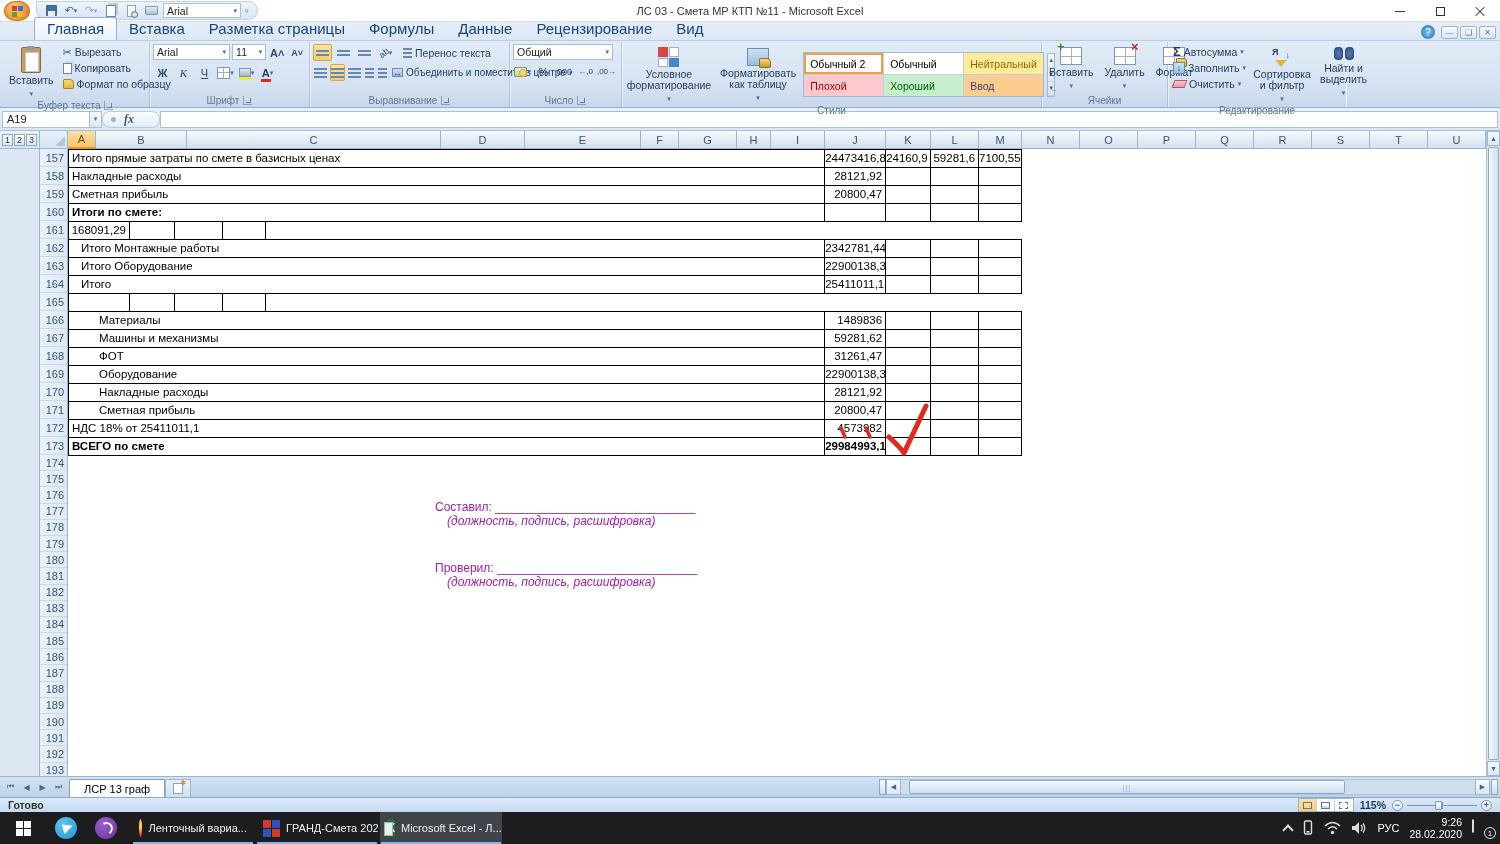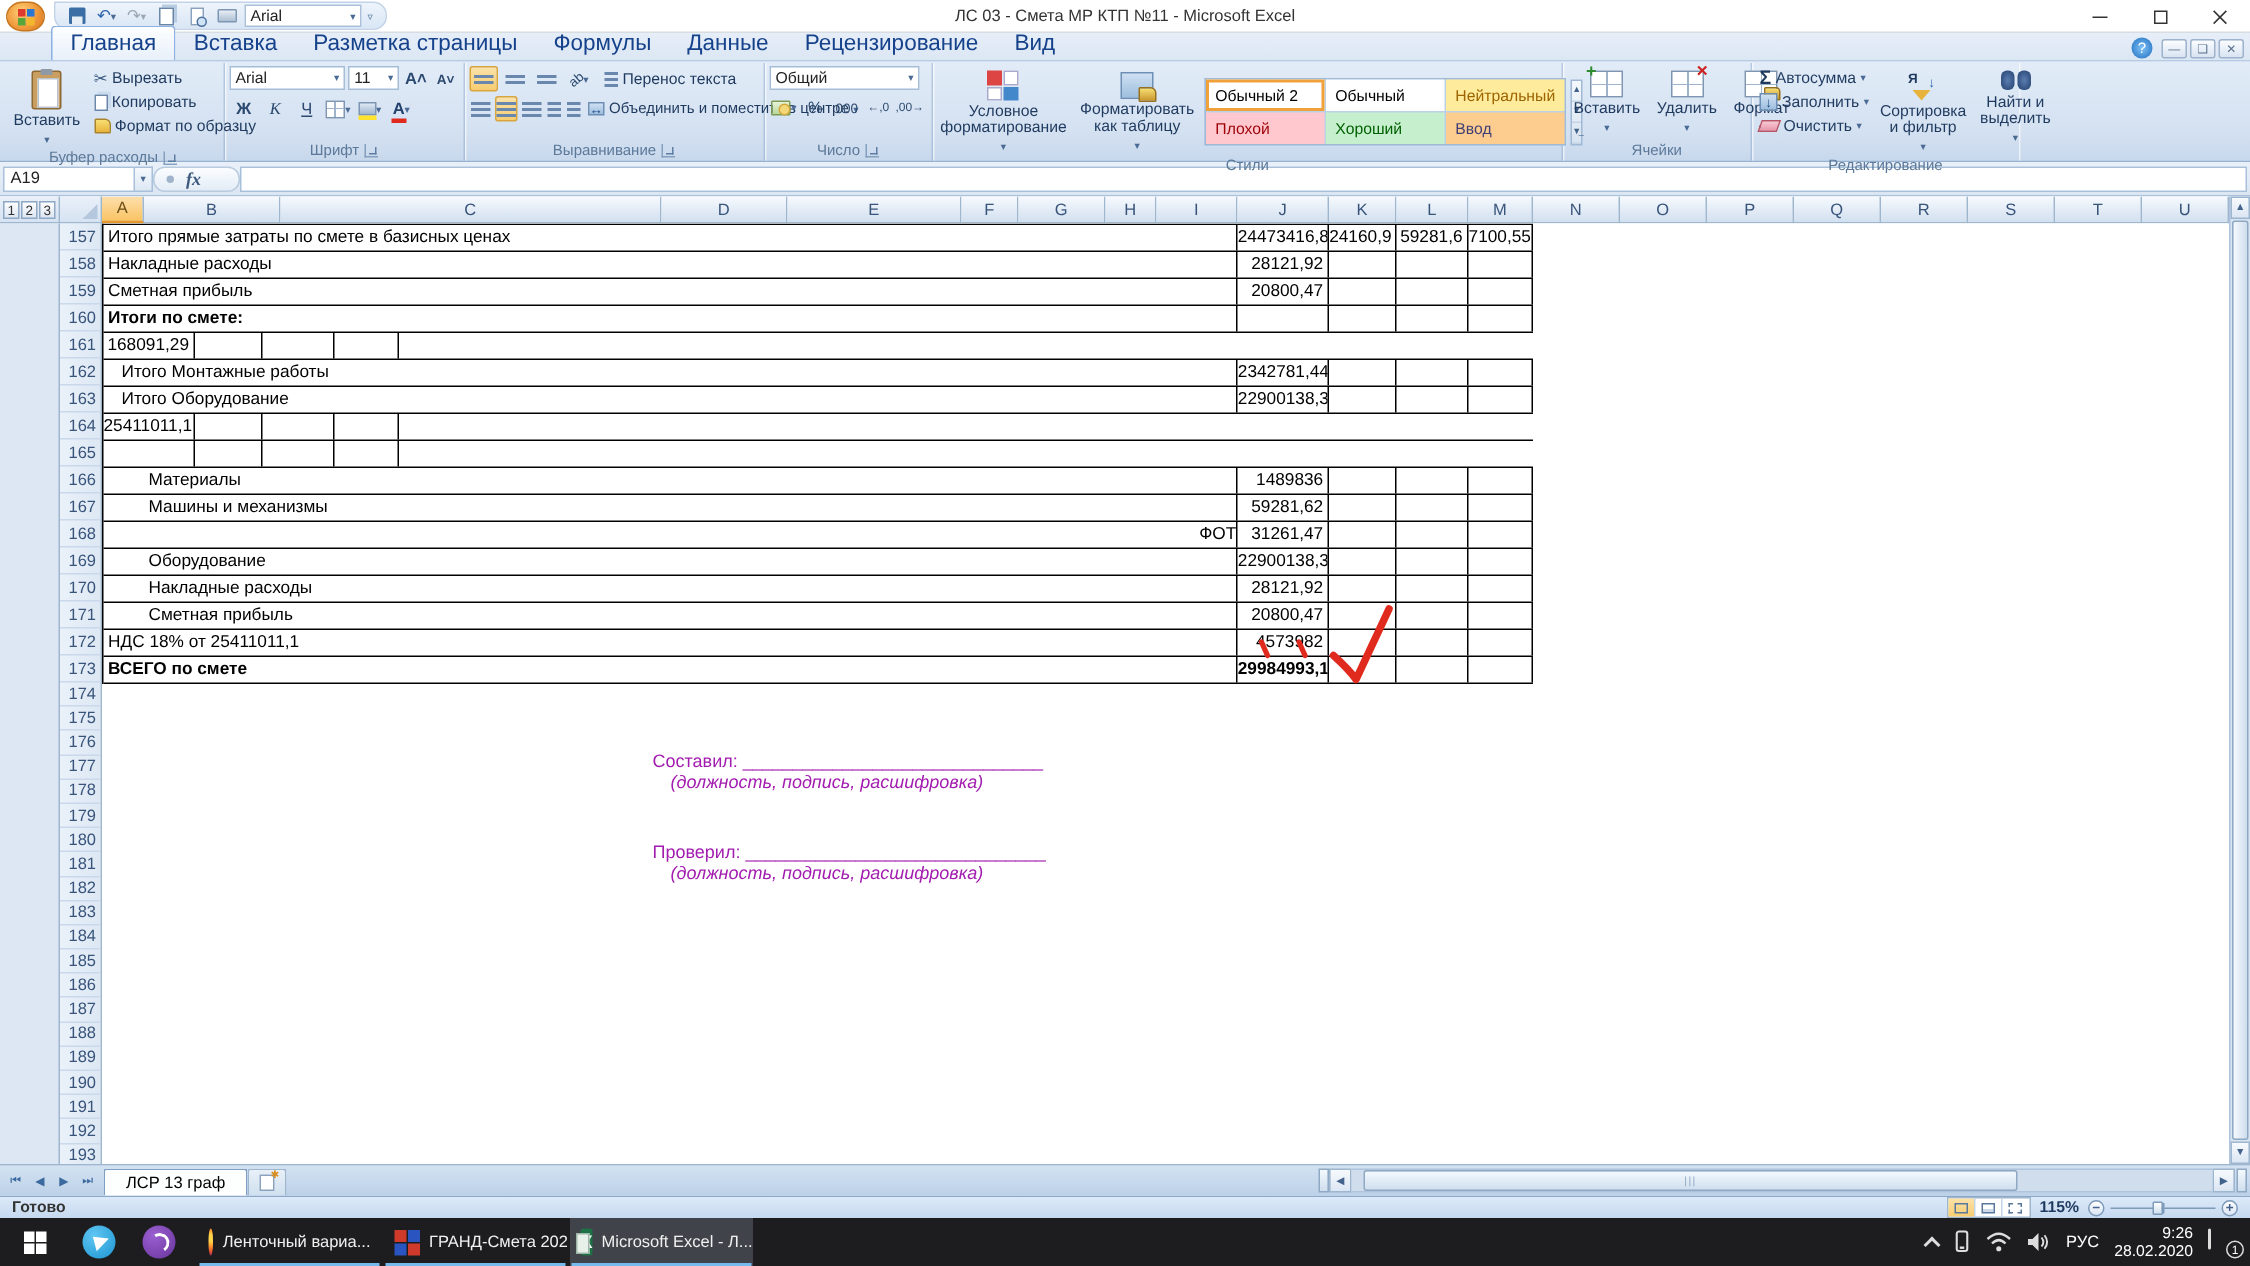--- a/index.html
+++ b/index.html
@@ -290,21 +290,21 @@
               <span class="ic-copy"></span>
               <span>Копировать</span>
             </div>
           <div class="smallbtn">
               <span class="ic-brush"></span>
               <span>Формат по образцу</span>
             </div>
         </div>
       </div>
       <div class="grp-label">
-          <span>Буфер расходы</span>
+          <span>Буфер текста</span>
           <span class="dlg"></span>
         </div>
     </div>
 
     <div class="grp" style="width:160px">
       <div style="flex:1">
         <div style="display:flex; gap:2px; margin-bottom:3px;">
           <span class="combo" style="width:82px">
               <span>Arial</span>
               <span class="dd">▾</span>
@@ -638,20 +638,21 @@
             <div class="tc num m"></div>
           </div>
           <div class="trow">
             <div class="tc lab" style="padding-left: 12px;">Итого Оборудование</div>
             <div class="tc num j">22900138,37</div>
             <div class="tc num k"></div>
             <div class="tc num l"></div>
             <div class="tc num m"></div>
           </div>
           <div class="trow">
+            <div class="tc lab" style="padding-left: 12px;">Итого</div>
             <div class="tc num j">25411011,1</div>
             <div class="tc num k"></div>
             <div class="tc num l"></div>
             <div class="tc num m"></div>
           </div>
           <div class="trow">
             <div class="tc num j"></div>
             <div class="tc num k"></div>
             <div class="tc num l"></div>
             <div class="tc num m"></div>
@@ -664,21 +665,21 @@
             <div class="tc num m"></div>
           </div>
           <div class="trow">
             <div class="tc lab" style="padding-left: 30px;">Машины и механизмы</div>
             <div class="tc num j">59281,62</div>
             <div class="tc num k"></div>
             <div class="tc num l"></div>
             <div class="tc num m"></div>
           </div>
           <div class="trow">
-            <div class="tc lab" style="padding-left: 30px; text-align: right;">ФОТ</div>
+            <div class="tc lab" style="padding-left: 30px;">ФОТ</div>
             <div class="tc num j">31261,47</div>
             <div class="tc num k"></div>
             <div class="tc num l"></div>
             <div class="tc num m"></div>
           </div>
           <div class="trow">
             <div class="tc lab" style="padding-left: 30px;">Оборудование</div>
             <div class="tc num j">22900138,37</div>
             <div class="tc num k"></div>
             <div class="tc num l"></div>

